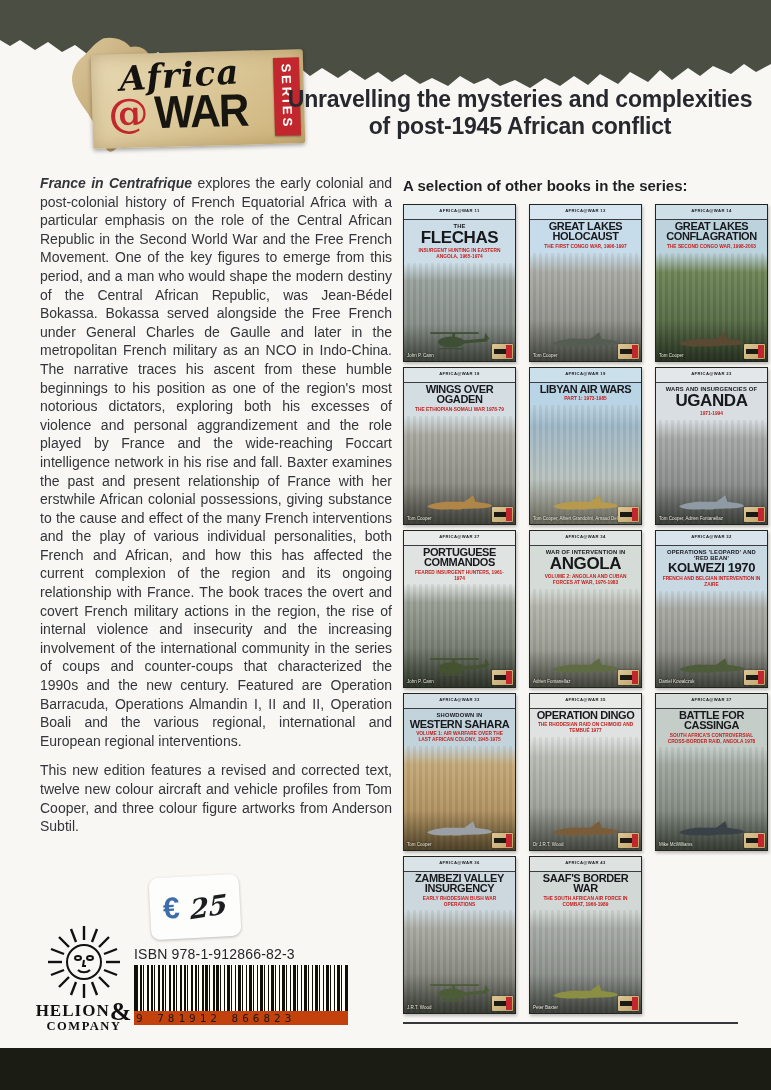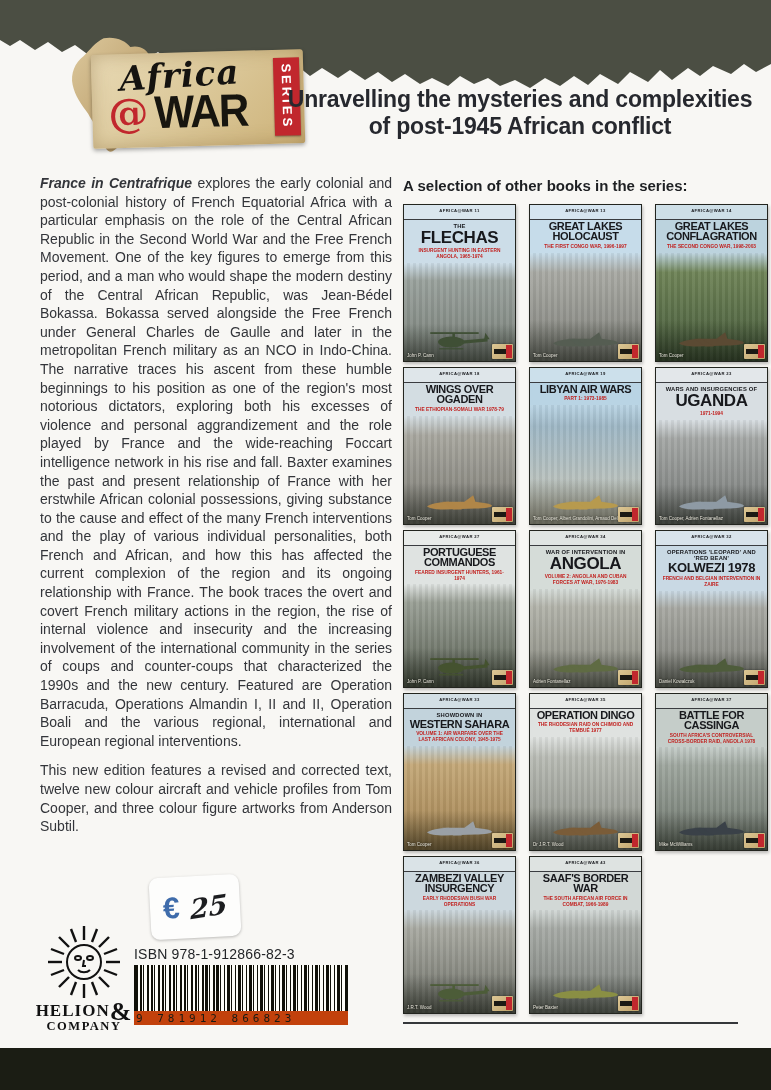--- a/index.html
+++ b/index.html
@@ -284,21 +284,21 @@
         <path d="M22 8 L34 15 L26 15 L16 8 Z" opacity=".92"></path>
       </svg>
 
       <div class="cov-author">Adrien Fontanellaz</div>
       <div class="mini-logo"></div>
     </div>
   </div>
       <div class="cover" style="--sky: #c9d9e4; --p1: #a8a9a3; --p2: #797a74;">
     <div class="cov-banner">AFRICA@WAR 32</div>
     <div class="cov-pre">OPERATIONS 'LEOPARD' AND 'RED BEAN'</div>
-    <div class="cov-title" style="font-size: 13px;">KOLWEZI 1978</div>
+    <div class="cov-title" style="font-size: 13px;">KOLWEZI 1970</div>
 
     <div class="cov-sub">FRENCH AND BELGIAN INTERVENTION IN ZAIRE</div>
     <div class="cov-photo">
       <svg class="cov-vehicle" viewBox="0 0 64 20" fill="currentColor" style="color: rgb(78, 92, 59);">
         <path d="M2 12 C8 9 16 8 24 8 L36 8 L44 2 L46 8 L54 9 C58 9.5 61 10.5 61 11.5 C61 13 54 14 46 14 L18 15 C10 15 4 14 2 12 Z"></path>
         <path d="M22 8 L34 15 L26 15 L16 8 Z" opacity=".92"></path>
       </svg>
 
       <div class="cov-author">Daniel Kowalczuk</div>
       <div class="mini-logo"></div>

